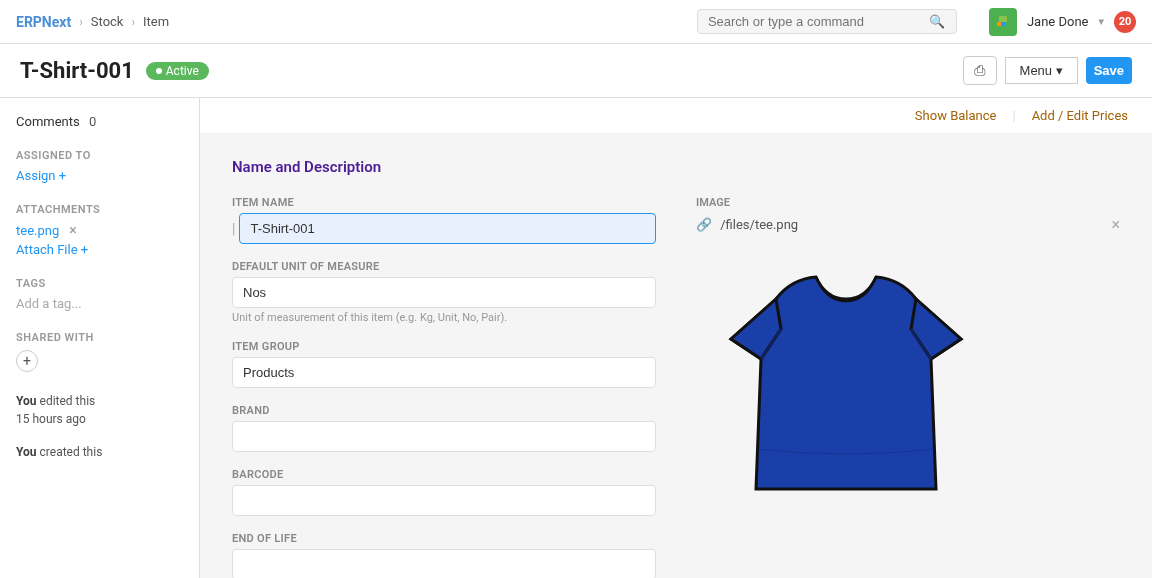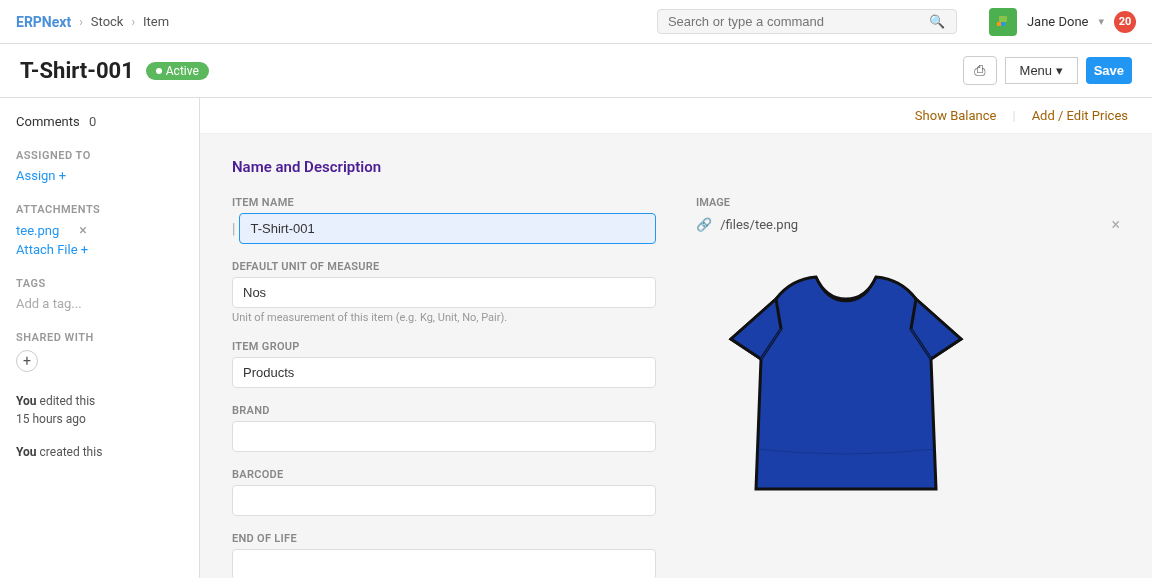--- a/index.html
+++ b/index.html
@@ -24,21 +24,21 @@
     .breadcrumb-item { color: #555; font-size: 13px; }
     .navbar-search {
       margin-left: auto;
       display: flex;
       align-items: center;
       background: #f5f5f5;
       border: 1px solid #ddd;
       border-radius: 4px;
       padding: 4px 10px;
       gap: 6px;
-      width: 300px;
+      width: 260px;
     }
     .navbar-search input {
       border: none;
       background: transparent;
       outline: none;
       font-size: 13px;
       color: #777;
       width: 100%;
     }
     .navbar-right {
@@ -161,21 +161,21 @@
       margin-left: 6px;
     }
     .assign-btn {
       color: #2196f3;
       cursor: pointer;
       font-size: 13px;
     }
     .attach-item {
       display: flex;
       align-items: center;
-      gap: 20px;
+      gap: 10px;
       margin-bottom: 4px;
     }
     .attach-link { color: #2196f3; font-size: 13px; }
     .attach-remove { color: #999; cursor: pointer; font-size: 14px; }
     .attach-file-btn { color: #2196f3; cursor: pointer; font-size: 13px; }
     .tag-input { color: #aaa; font-size: 13px; cursor: pointer; }
     .shared-add {
       width: 22px; height: 22px;
       border: 1px solid #ccc;
       border-radius: 50%;

